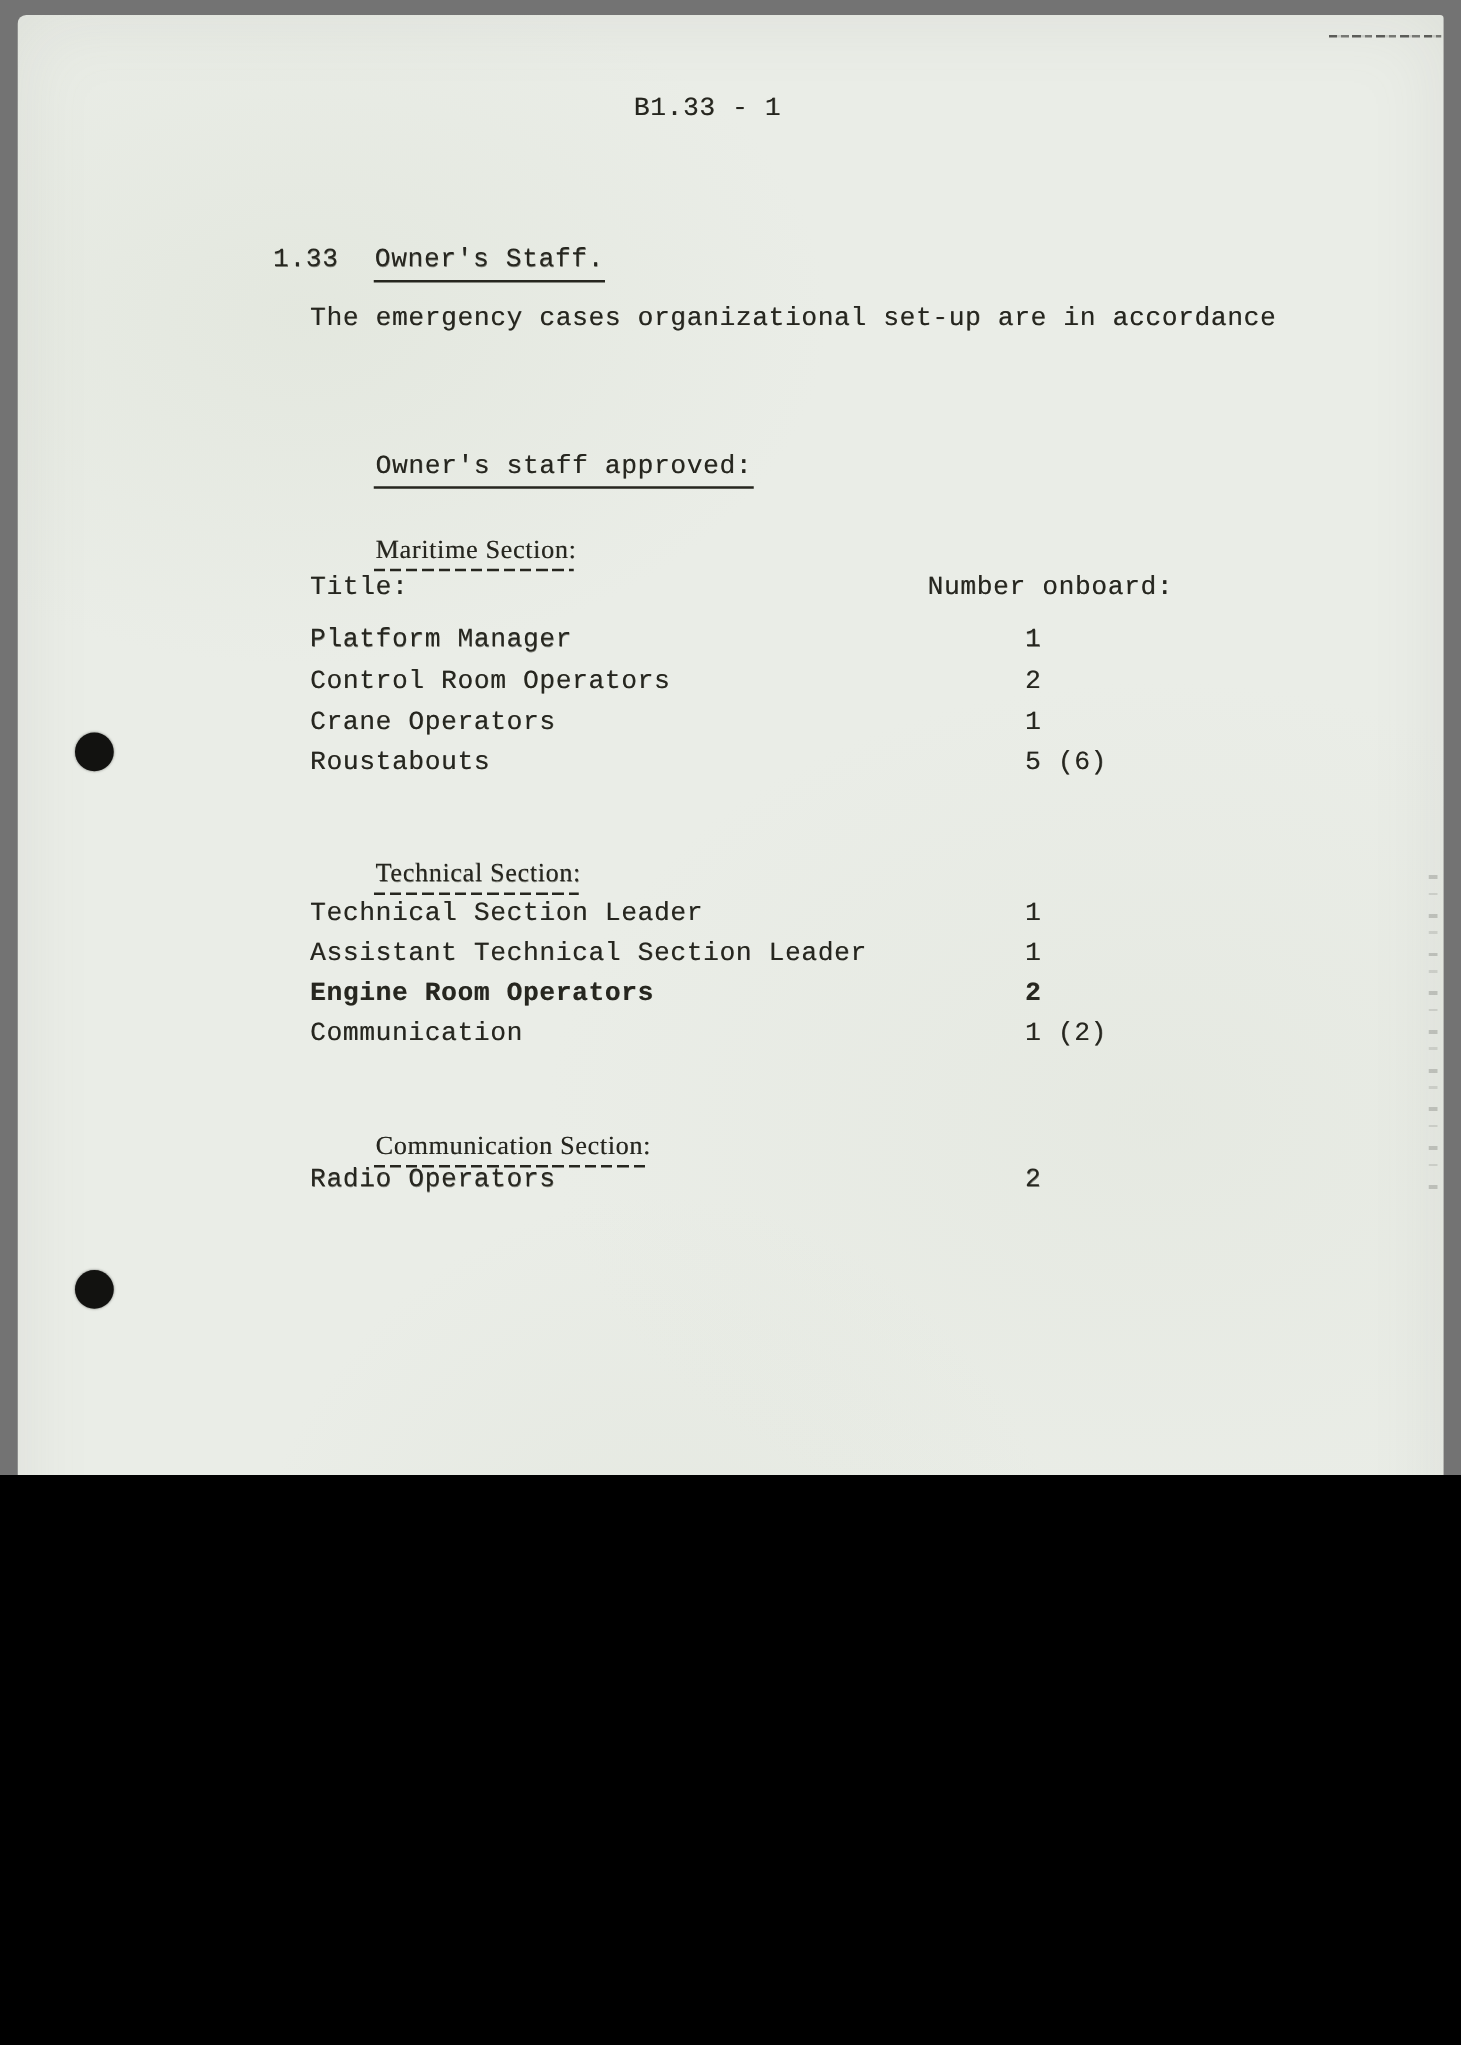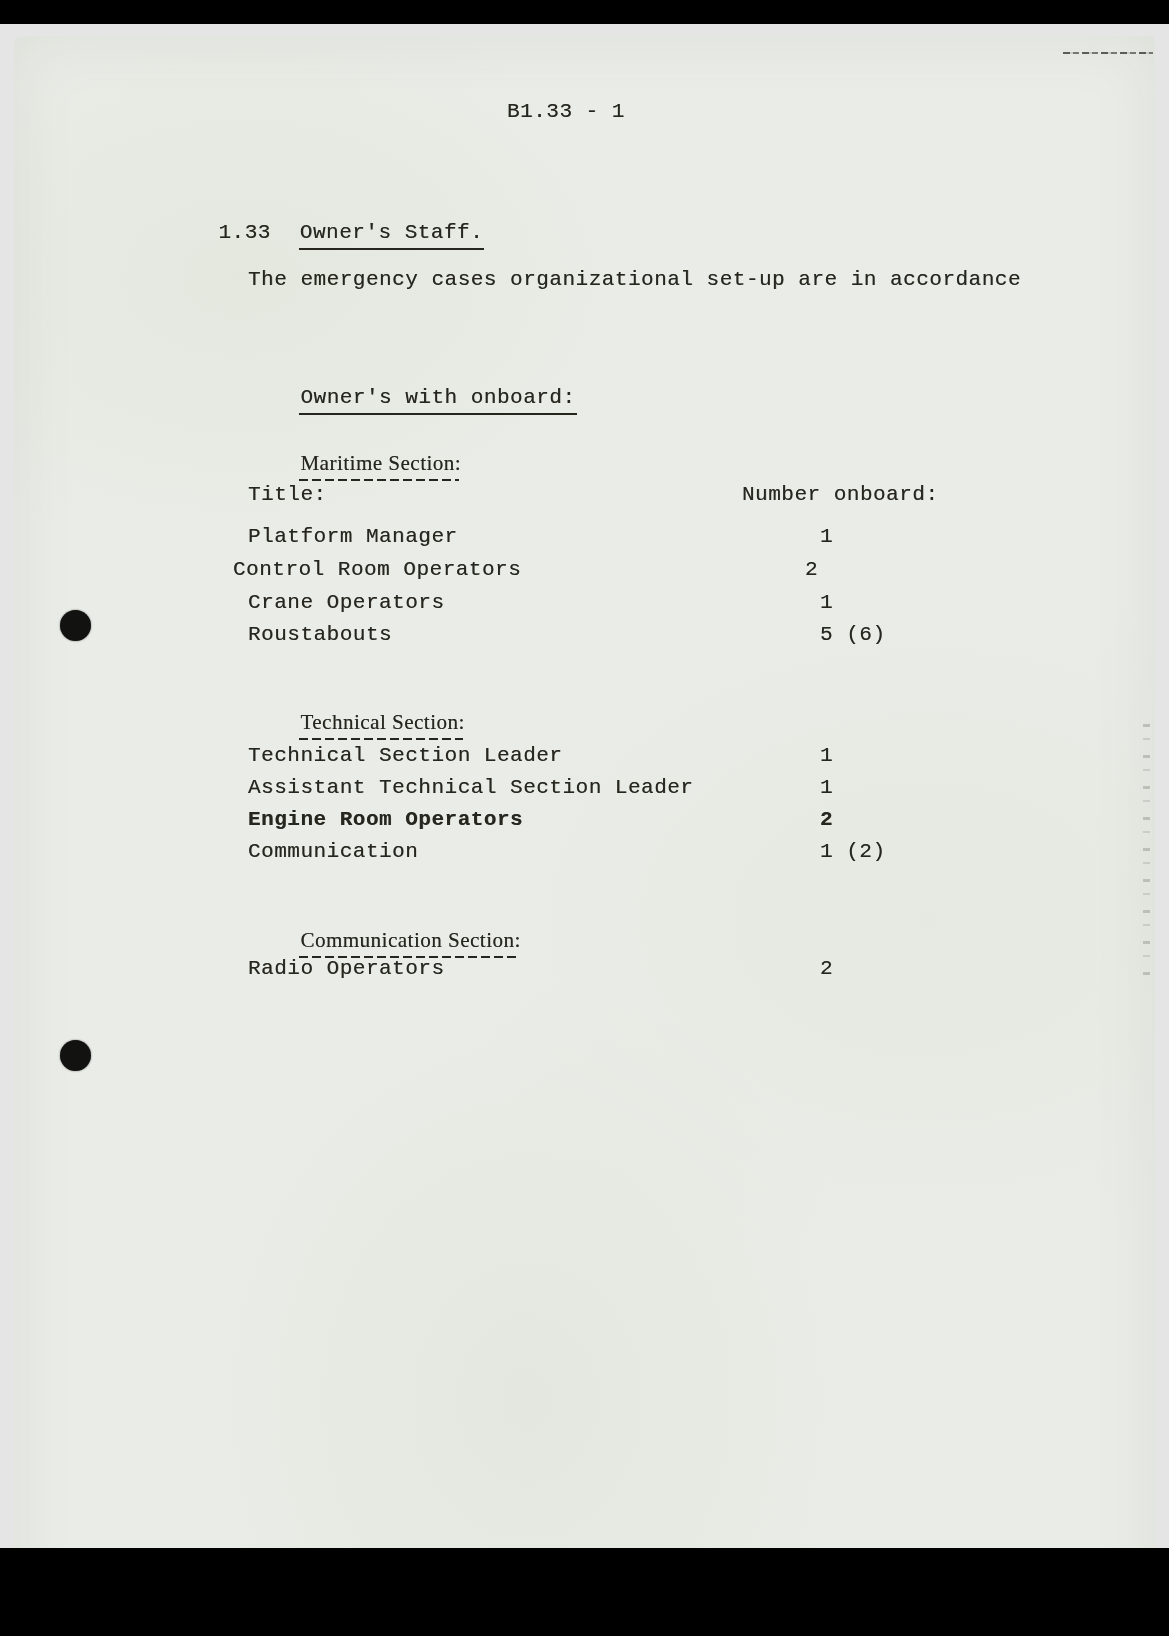--- a/index.html
+++ b/index.html
@@ -1,24 +1,23 @@
 <!DOCTYPE html>
 <html><head>
 <meta charset="utf-8">
 <style>
   html, body { margin: 0; padding: 0; background: #000; }
   .canvas {
     position: relative;
     width: 1169px;
-    height: 1524px;
-    background: #e5e5e5;
+    height: 1180px;
+    background: #737373;
     overflow: hidden;
     font-family: "Liberation Mono", "DejaVu Sans Mono", monospace;
     color: #26261f;
-    margin-top: 24px;
   }
   .paper {
     position: absolute;
     left: 14px;
     top: 12px;
     width: 1141px;
     height: 1605px;
     background:
       radial-gradient(ellipse 600px 400px at 20% 15%, rgba(222,227,216,0.55), rgba(222,227,216,0) 70%),
       radial-gradient(ellipse 700px 500px at 80% 55%, rgba(225,229,220,0.5), rgba(225,229,220,0) 70%),
@@ -95,37 +94,37 @@
 
   <div class="line" style="left:507px; top:76px;">B1.33 - 1</div>
 
   <div class="line" style="left:166px; top:173px;">
     <span>1.33</span><span style="display:inline-block; width:29px;"></span><span class="u-solid">Owner's Staff.</span>
   </div>
 
   <div class="line" style="left:248px; top:244px;">The emergency cases organizational set-up are in accordance</div>
 
   <div class="line" style="left:248px; top:338px;">
-    <span class="u-solid">Owner's with onboard:</span>
+    <span class="u-solid">Owner's staff approved:</span>
   </div>
 
   <div class="line" style="left:248px; top:403px;">
     <span class="u-dash">Maritime Section:</span>
   </div>
 
   <div class="line" style="left:248px; top:459px; width:760px;">
     <span class="row-label">Title:</span>
     <span class="col-number">Number onboard:</span>
   </div>
 
   <div class="line" style="left:248px; top:501px; width:760px;">
     <span class="row-label">Platform Manager</span>
     <span class="row-value">1</span>
   </div>
-  <div class="line" style="left:233px; top:534px; width:760px;">
+  <div class="line" style="left:248px; top:534px; width:760px;">
     <span class="row-label">Control Room Operators</span>
     <span class="row-value">2</span>
   </div>
   <div class="line" style="left:248px; top:567px; width:760px;">
     <span class="row-label">Crane Operators</span>
     <span class="row-value">1</span>
   </div>
   <div class="line" style="left:248px; top:599px; width:760px;">
     <span class="row-label">Roustabouts</span>
     <span class="row-value">5 (6)</span>

